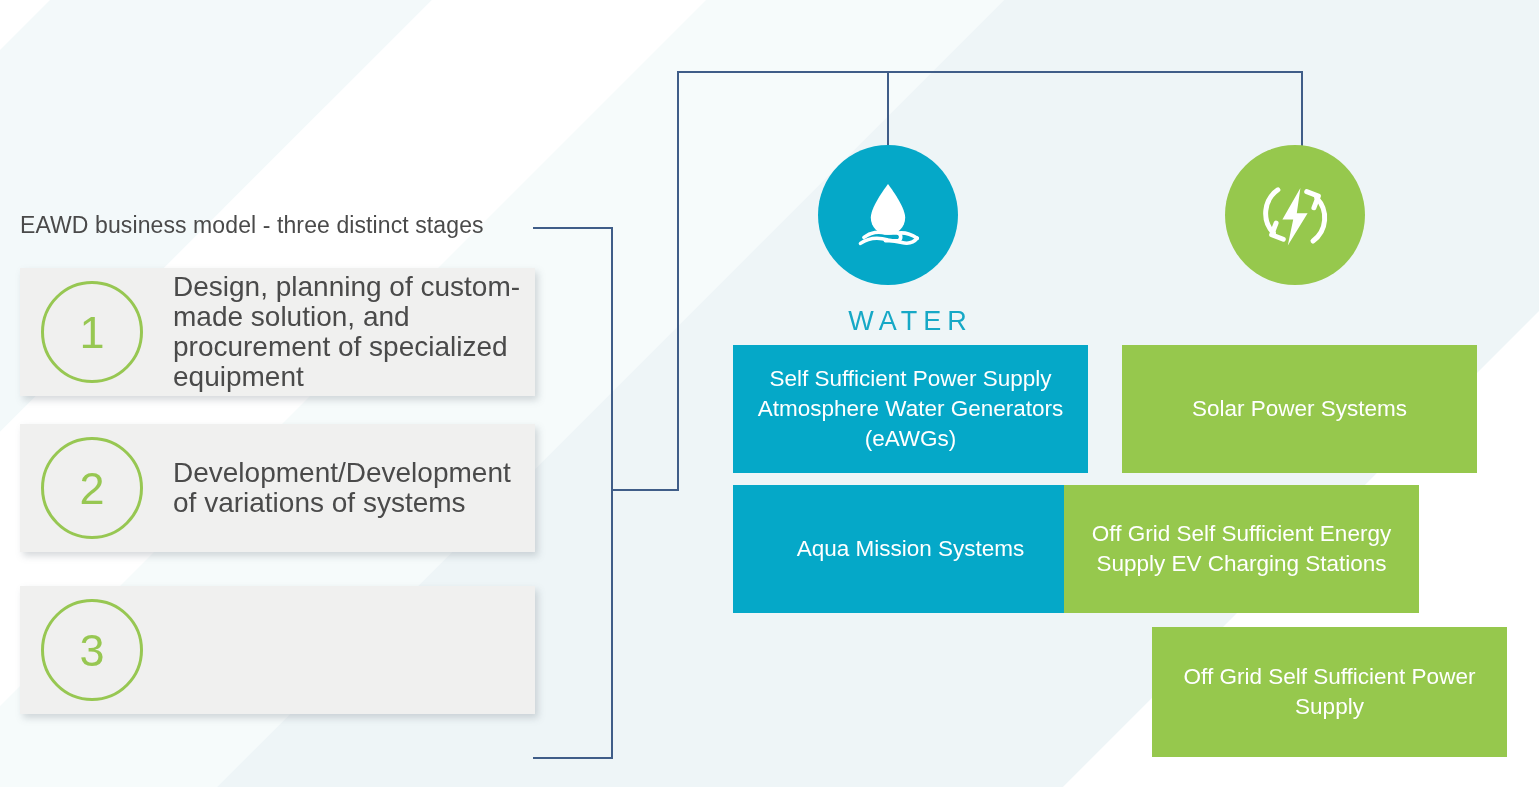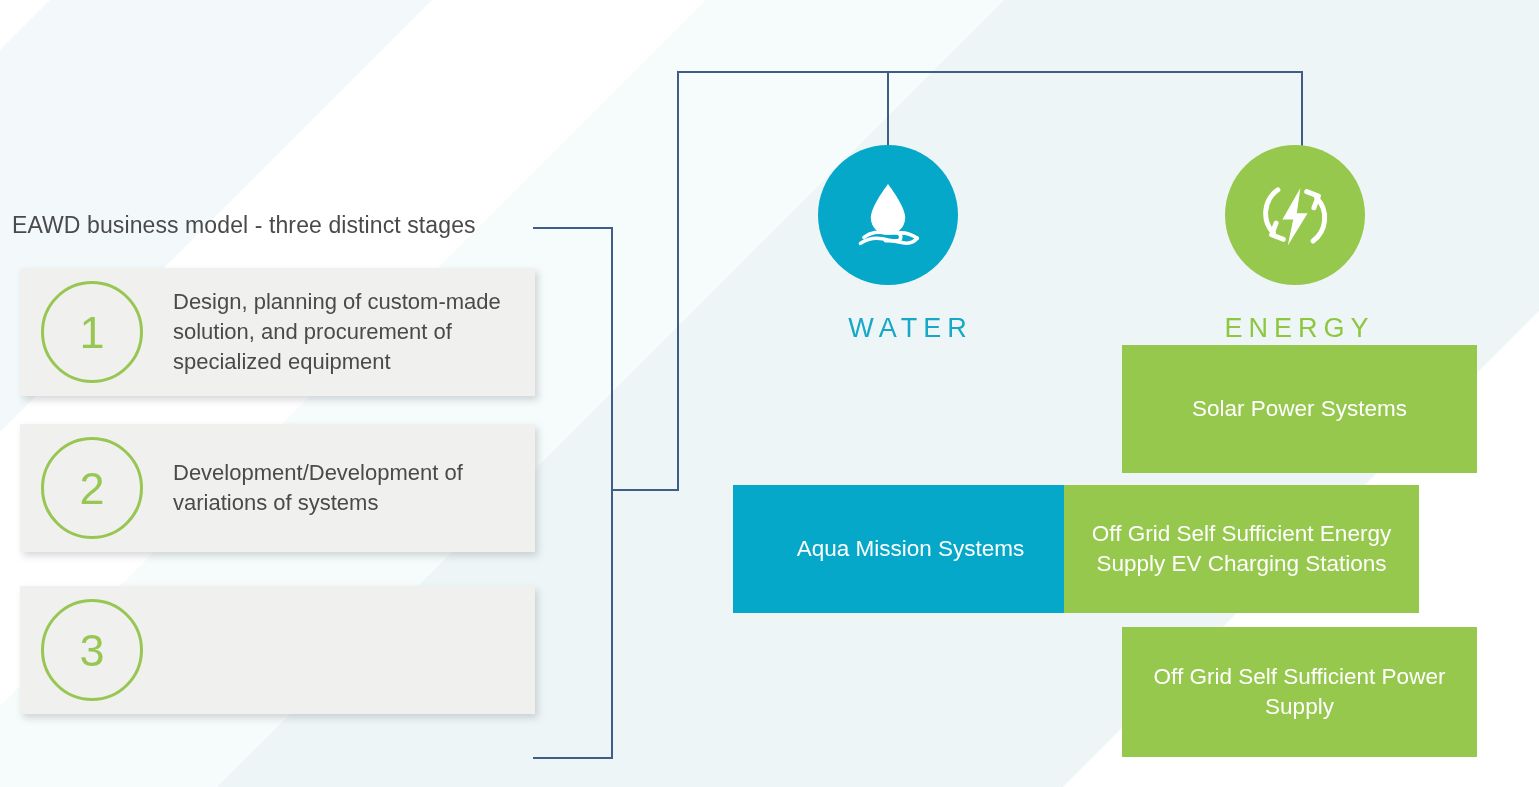--- a/index.html
+++ b/index.html
@@ -22,52 +22,52 @@
   .b4{background:#f3f9fa;left:-250px;top:300px;width:2600px;height:270px;}
 
   
   .conn{position:absolute;background:#3f5d88;}
   .conn-h{height:2px;}
   .conn-v{width:2px;}
 
   
   #left-panel{position:absolute;left:0;top:0;width:560px;height:787px;}
   #model-title{
-    position:absolute;left:12px;top:212px;
+    position:absolute;left:20px;top:212px;
     font-size:23px;color:#4a4a4a;white-space:nowrap;letter-spacing:.1px;
   }
   .stage-card{
     position:absolute;left:20px;width:515px;
     background:#f0f0ef;
     box-shadow:3px 4px 7px rgba(120,130,140,.30);
     display:flex;align-items:center;
   }
   #stage-1{top:268px;height:128px;}
   #stage-2{top:424px;height:128px;}
   #stage-3{top:586px;height:128px;}
   .stage-num{
     flex:0 0 auto;width:96px;height:96px;margin-left:21px;
     border:3px solid #97c752;border-radius:50%;
     display:flex;align-items:center;justify-content:center;
     font-size:45px;color:#97c752;font-weight:400;line-height:1;
   }
   .stage-text{
     margin-left:30px;margin-right:14px;
-    font-size:22px;line-height:30px;color:#4a4a4a;
+    font-size:28px;line-height:30px;color:#4a4a4a;
   }
 
   .icon-circle{
     position:absolute;top:145px;width:140px;height:140px;border-radius:50%;
     display:flex;align-items:center;justify-content:center;
   }
   #water-icon-circle{left:818px;background:#05a8c8;}
   #energy-icon-circle{left:1225px;background:#96c84d;}
 
   .col-heading{
-    position:absolute;top:313px;width:355px;text-align:center;
+    position:absolute;top:306px;width:355px;text-align:center;
     font-size:27px;letter-spacing:6px;font-weight:400;
   }
   #water-heading{left:733px;color:#16a8c6;}
   #energy-heading{left:1122px;color:#8dc63f;}
 
   .svc-box{
     position:absolute;width:355px;
     display:flex;align-items:center;justify-content:center;
     text-align:center;color:#ffffff;
     font-size:22.5px;line-height:30px;
@@ -140,29 +140,31 @@
     <svg width="90" height="90" viewBox="0 0 100 100" aria-hidden="true">
       <path d="M74 31 A32 32 0 0 1 70 79" fill="none" stroke="#ffffff" stroke-width="5.5" stroke-linecap="round"></path>
       <path d="M26 70 A32 32 0 0 1 31 22" fill="none" stroke="#ffffff" stroke-width="5.5" stroke-linecap="round"></path>
       <path d="M63 24 L76 29 L71 42" fill="none" stroke="#ffffff" stroke-width="5.5" stroke-linecap="round" stroke-linejoin="round"></path>
       <path d="M37 77 L24 72 L29 59" fill="none" stroke="#ffffff" stroke-width="5.5" stroke-linecap="round" stroke-linejoin="round"></path>
       <path d="M56 20 L36 55 L48 55 L42 84 L64 48 L52 48 Z" fill="#ffffff"></path>
     </svg>
   </div>
 
   <div class="col-heading" id="water-heading">WATER</div>
-  <div class="col-heading" id="energy-heading">ENERGY</div>
 
+  <div class="svc-box water-box r1" style="left:733px;">
+    <span class="svc-inner">Self Sufficient Power Supply Atmosphere Water Generators (eAWGs)</span>
+  </div>
   <div class="svc-box water-box r2" style="left:733px;">
     <span class="svc-inner">Aqua Mission Systems</span>
   </div>
 
   <div class="svc-box energy-box r1" style="left:1122px;text-align:center;">
     <span class="svc-inner">Solar Power Systems</span>
   </div>
   <div class="svc-box energy-box r2" style="left:1064px;">
     <span class="svc-inner">Off  Grid Self Sufficient Energy Supply EV Charging Stations</span>
   </div>
-  <div class="svc-box energy-box r3" style="left:1122px;">
+  <div class="svc-box energy-box r3" style="left:1152px;">
     <span class="svc-inner">Off Grid Self Sufficient Power Supply</span>
   </div>
 
 </div>
 
 </body></html>

